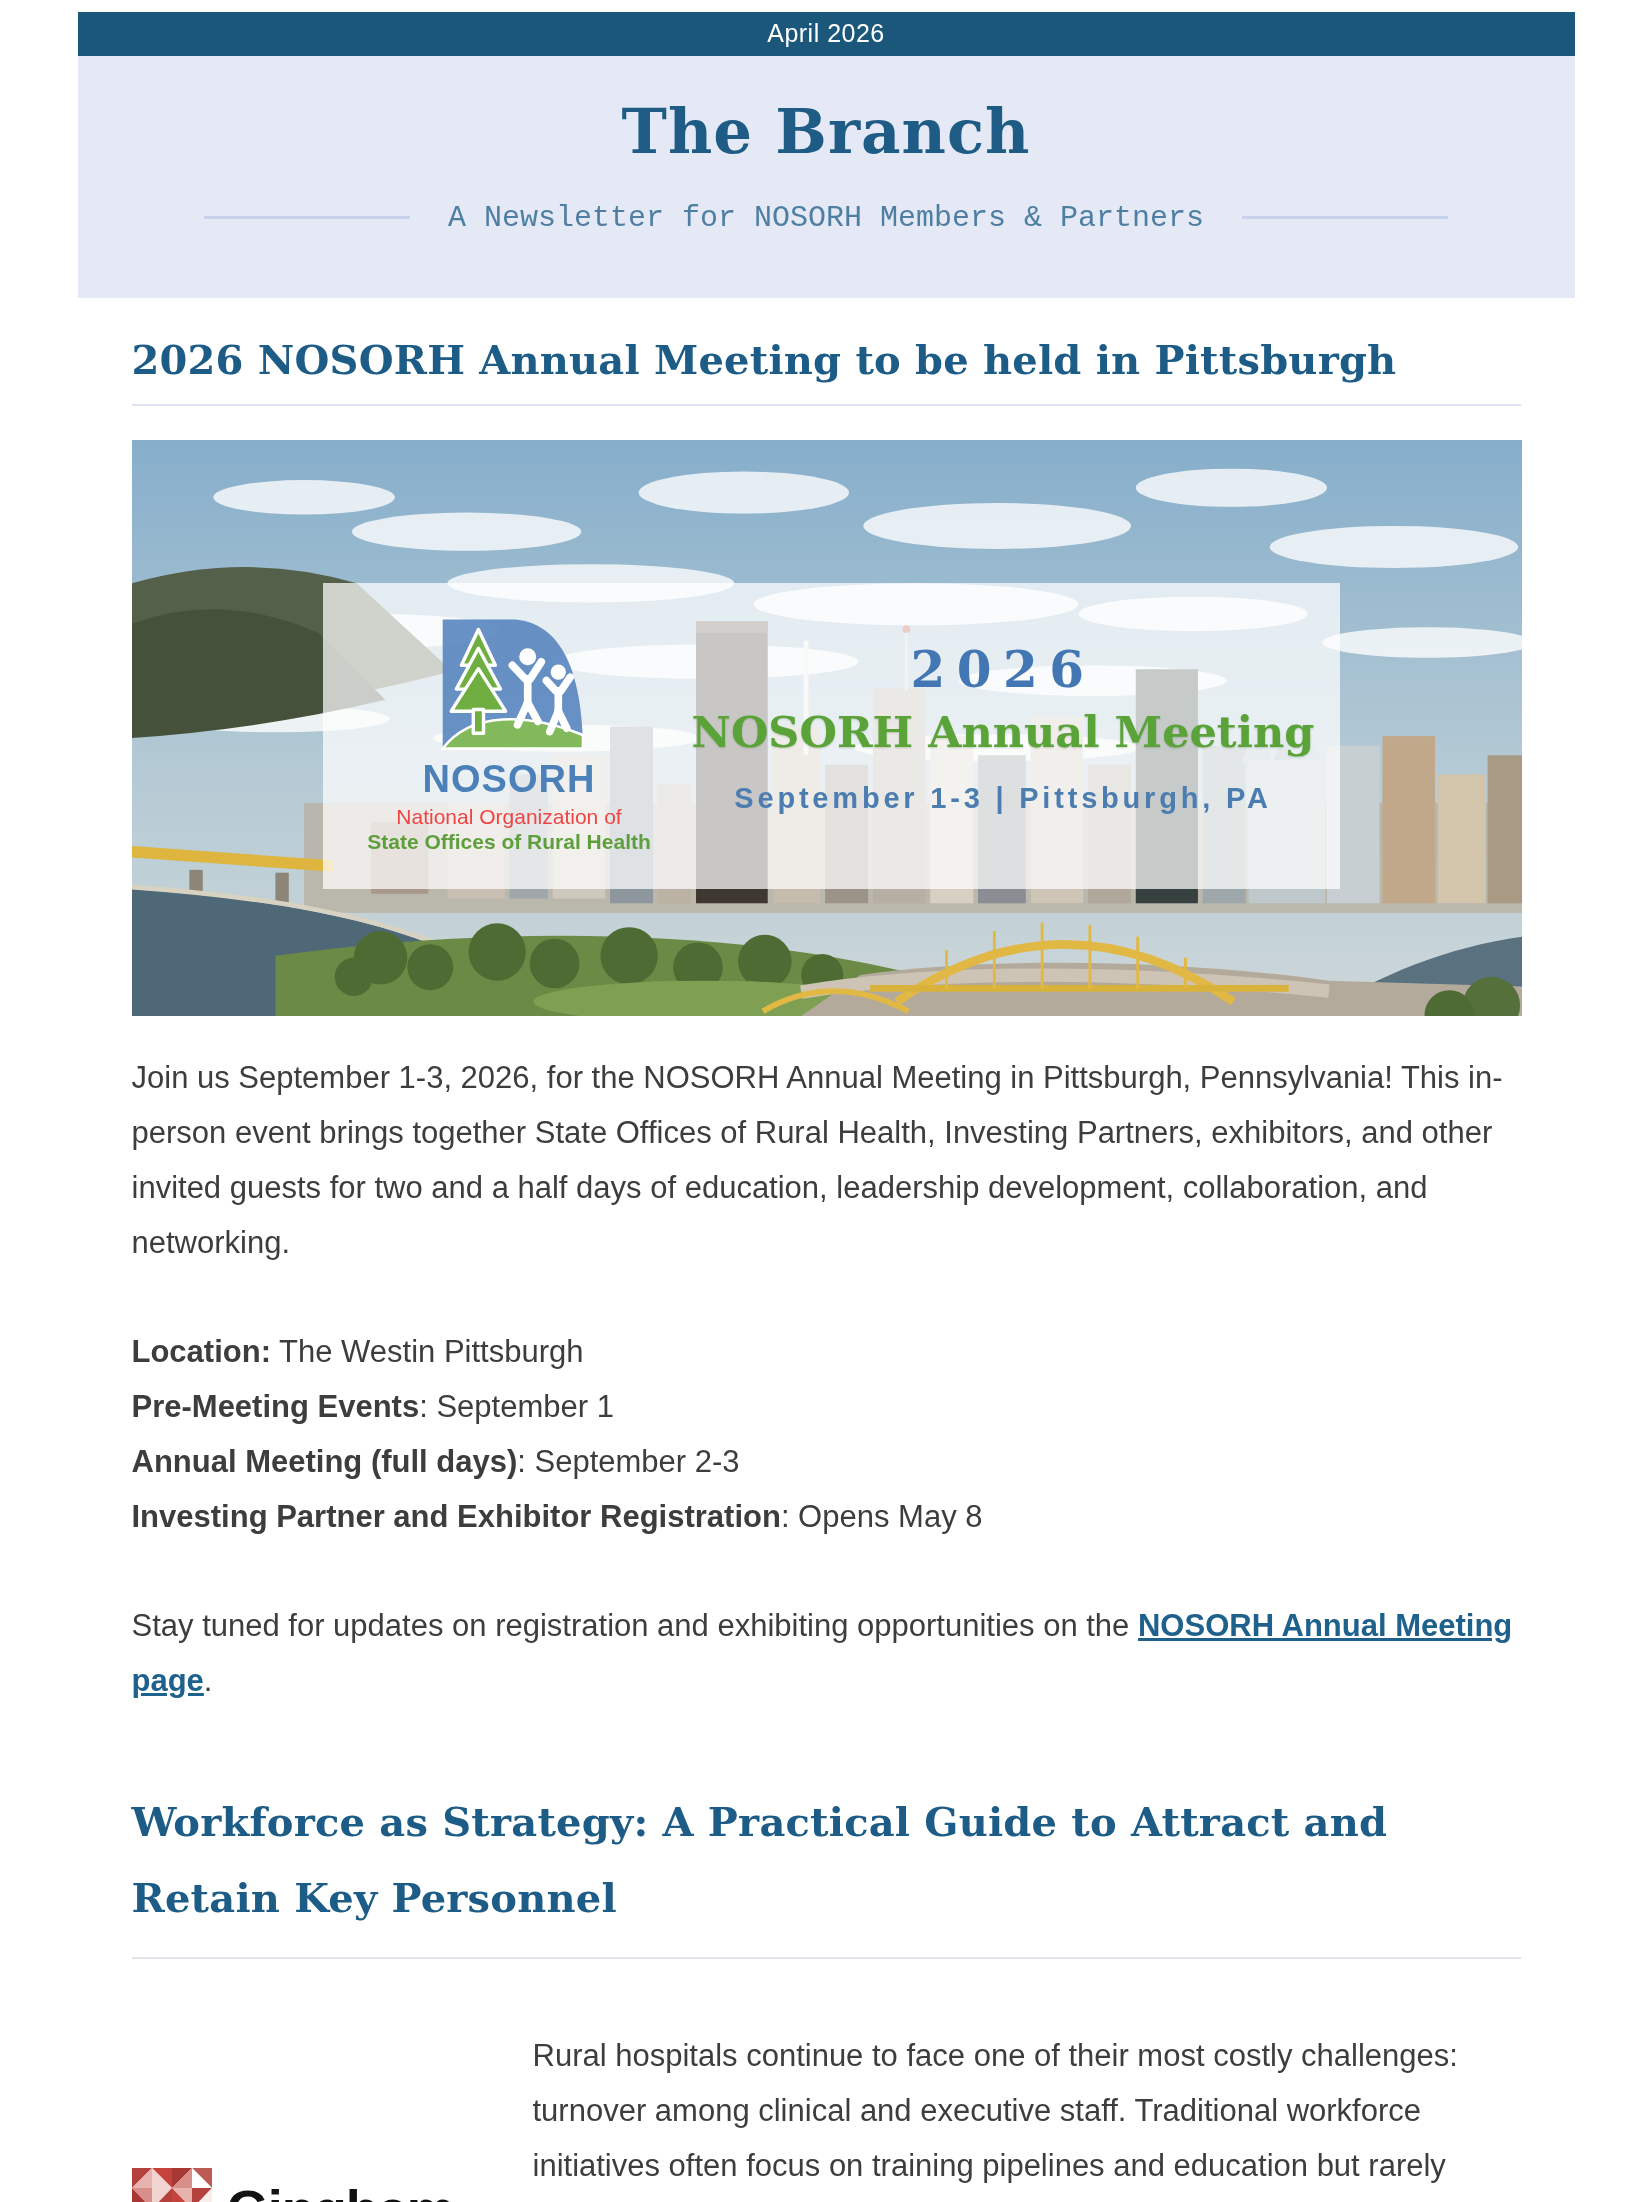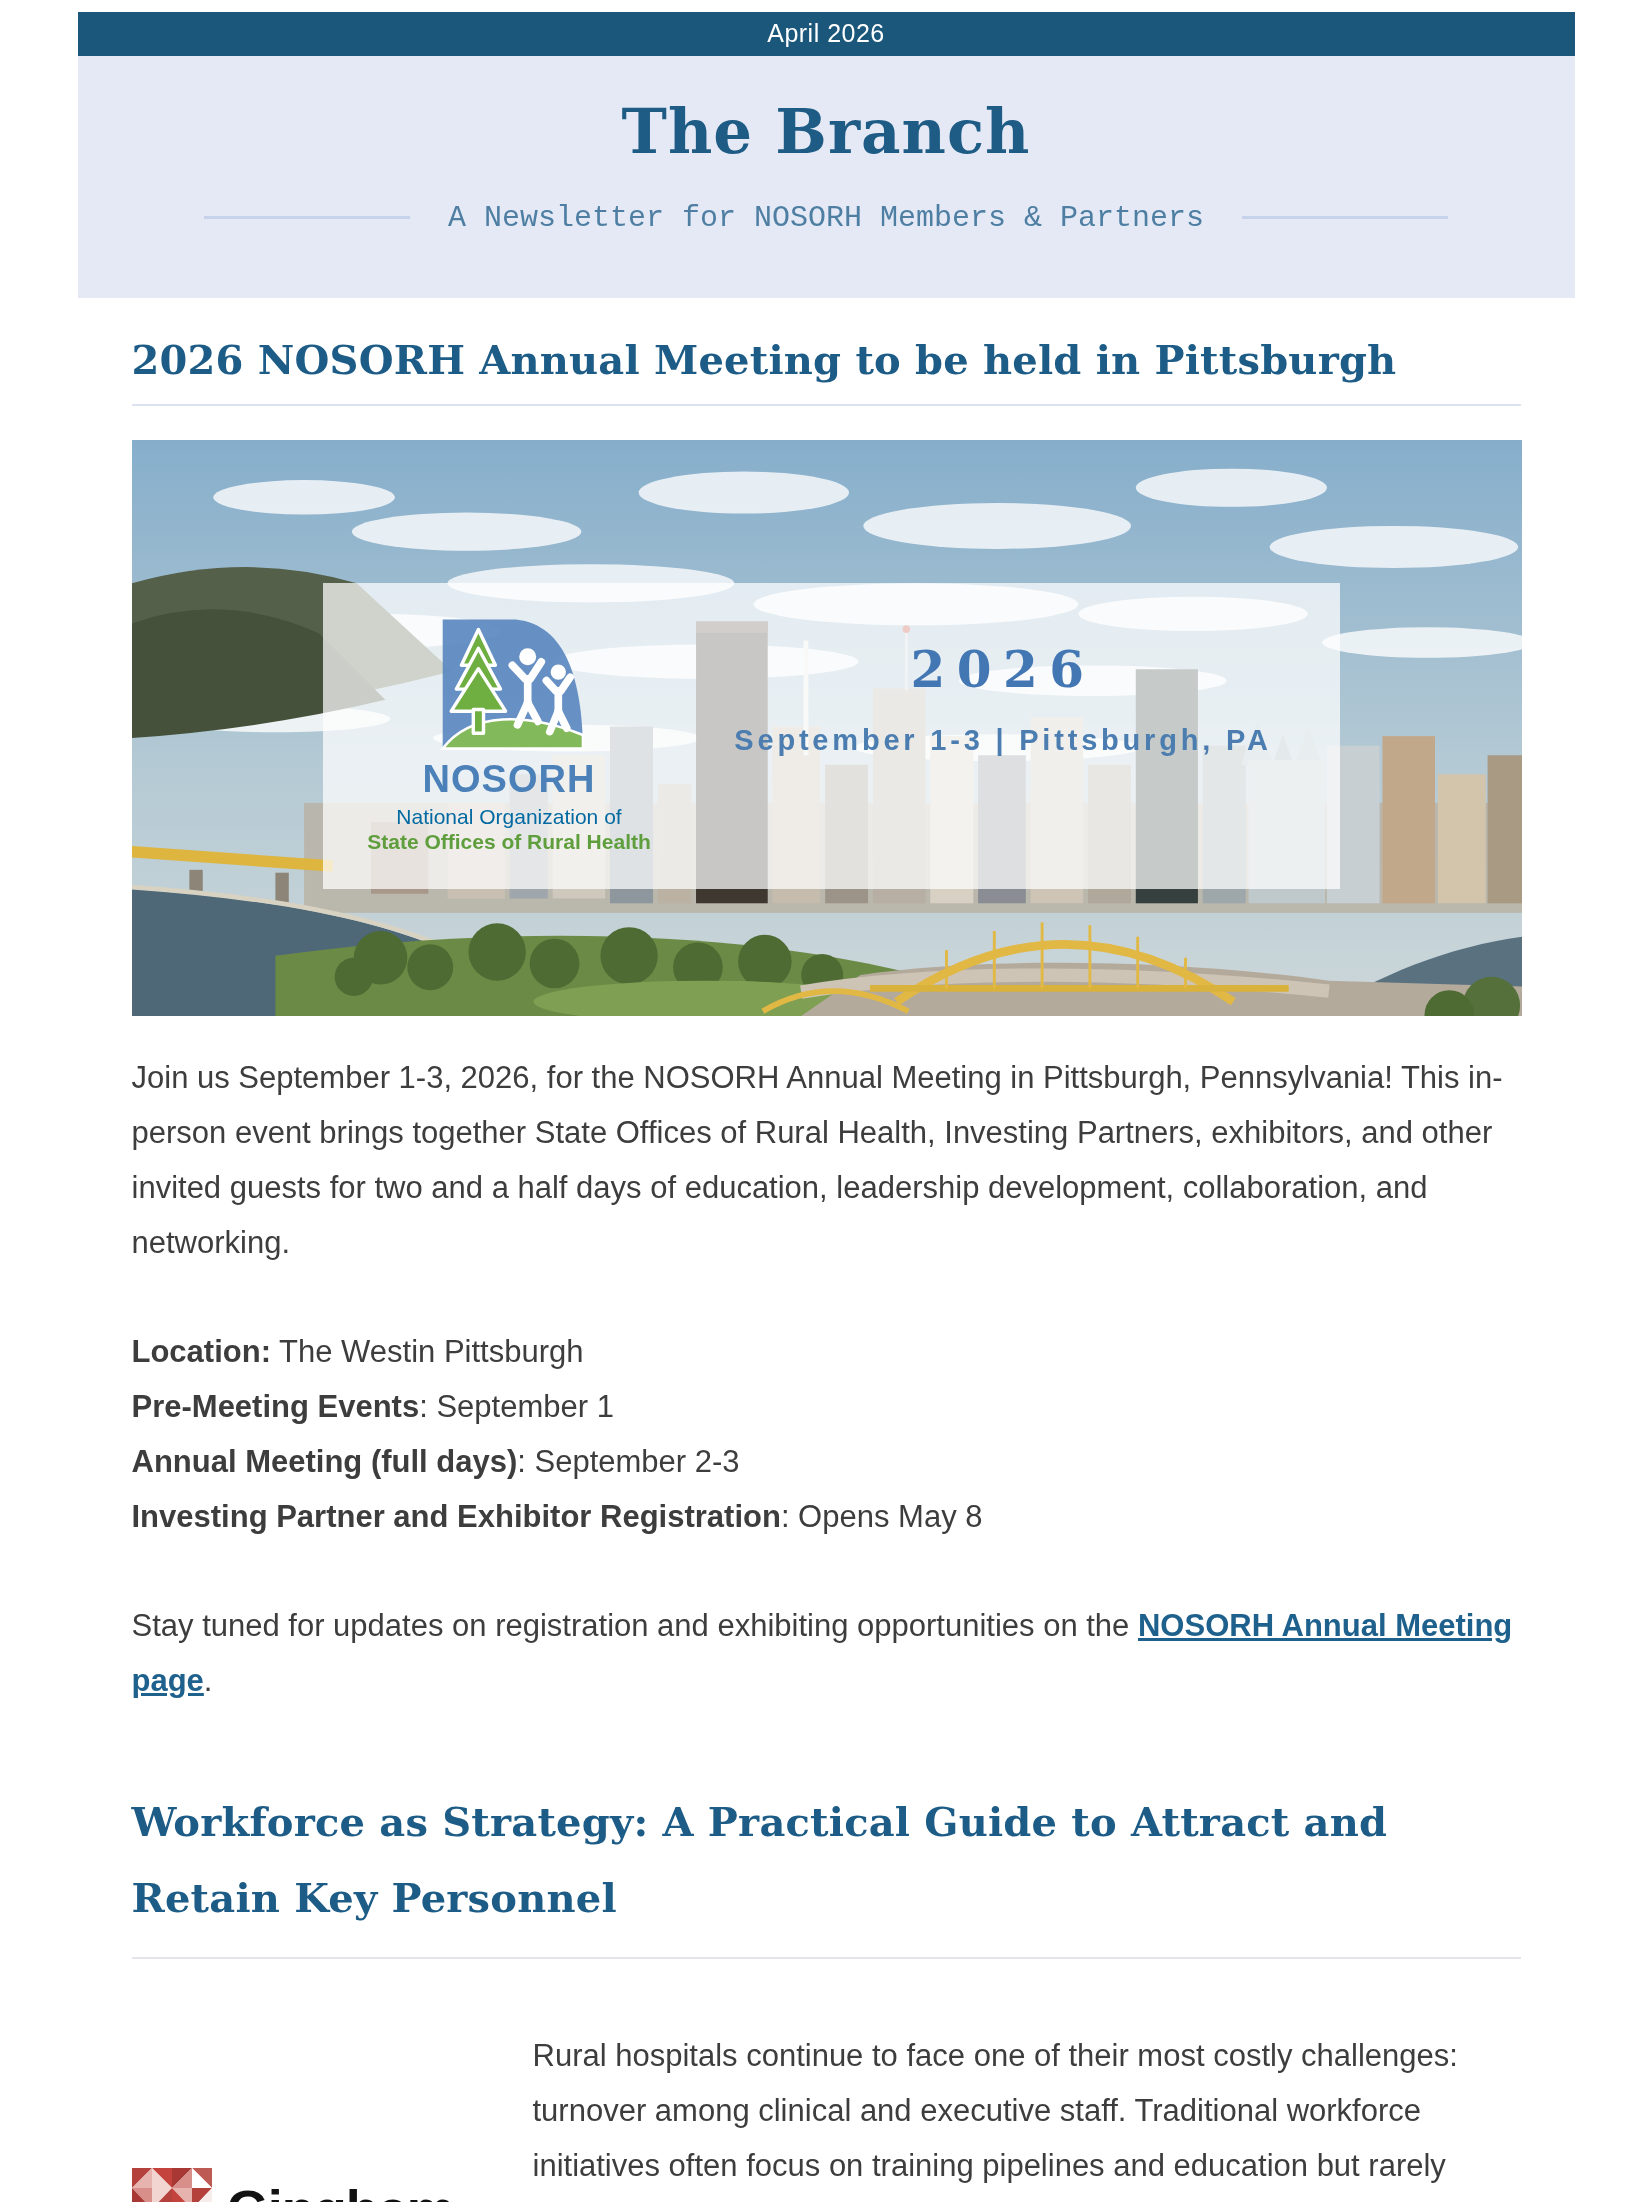--- a/index.html
+++ b/index.html
@@ -29,21 +29,21 @@
   .h1-divider{height:2.9px;background:#dde2f0;margin:0 0 34px;}
   
   .hero{position:relative;width:1390px;height:576px;overflow:hidden;}
   .hero > svg{position:absolute;left:0;top:0;}
   .hero-overlay{
     position:absolute;left:191px;top:143px;width:1017px;height:306px;
     background:rgba(255,255,255,.72);display:flex;align-items:flex-start;
   }
   .logo-block{width:315px;margin-left:29px;text-align:center;padding-top:32.5px;}
   .logo-name{font-size:38px;font-weight:bold;color:#4b80b8;letter-spacing:1px;margin-top:1.9px;}
-  .logo-org1{font-size:21px;color:#0369a1;margin-top:3.8px;}
+  .logo-org1{font-size:21px;color:#ef4444;margin-top:3.8px;}
   .logo-org2{font-size:21px;font-weight:bold;color:#5f9e3c;margin-top:1.9px;}
   .hero-text{flex:1;text-align:center;padding-top:57px;}
   .hero-year{font-family:"DejaVu Serif",serif;font-weight:bold;font-size:50px;color:#4377b4;letter-spacing:11.5px;}
   .hero-event{font-family:"DejaVu Serif",serif;font-weight:bold;font-size:43px;color:#5aa339;margin-top:7.6px;text-shadow:0 1px 1.9px rgba(60,90,40,.25);}
   .hero-dates{font-size:29px;font-weight:bold;color:#4b7db0;letter-spacing:3.8px;margin-top:25px;}
   
   .body-text{font-size:31px;line-height:55px;color:#3d3d3d;}
   .intro{margin:34px 0 0;}
   .details{margin:54px 0 0;}
   .details div{white-space:nowrap;}
@@ -206,20 +206,21 @@
             </g>
             <circle cx="122" cy="48" r="10" fill="#ffffff"></circle>
             <circle cx="158" cy="66" r="9" fill="#ffffff"></circle>
           </svg>
           <div class="logo-name">NOSORH</div>
           <div class="logo-org1">National Organization of</div>
           <div class="logo-org2">State Offices of Rural Health</div>
         </div>
         <div class="hero-text">
           <div class="hero-year">2026</div>
+          <div class="hero-event">NOSORH Annual Meeting</div>
           <div class="hero-dates">September 1-3 | Pittsburgh, PA</div>
         </div>
       </div>
     </div>
 
     <p class="body-text intro">Join us September 1-3, 2026, for the NOSORH Annual Meeting in Pittsburgh, Pennsylvania! This in-person event brings together State Offices of Rural Health, Investing Partners, exhibitors, and other invited guests for two and a half days of education, leadership development, collaboration, and networking.</p>
 
     <div class="body-text details">
       <div><b>Location:</b><span> The Westin Pittsburgh</span></div>
       <div><b>Pre-Meeting Events</b><span>: September 1</span></div>

